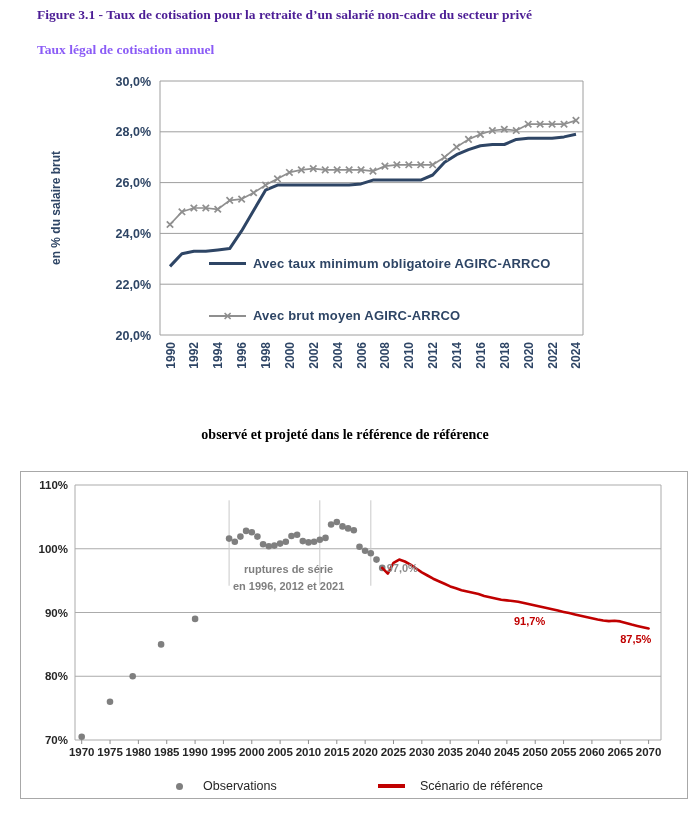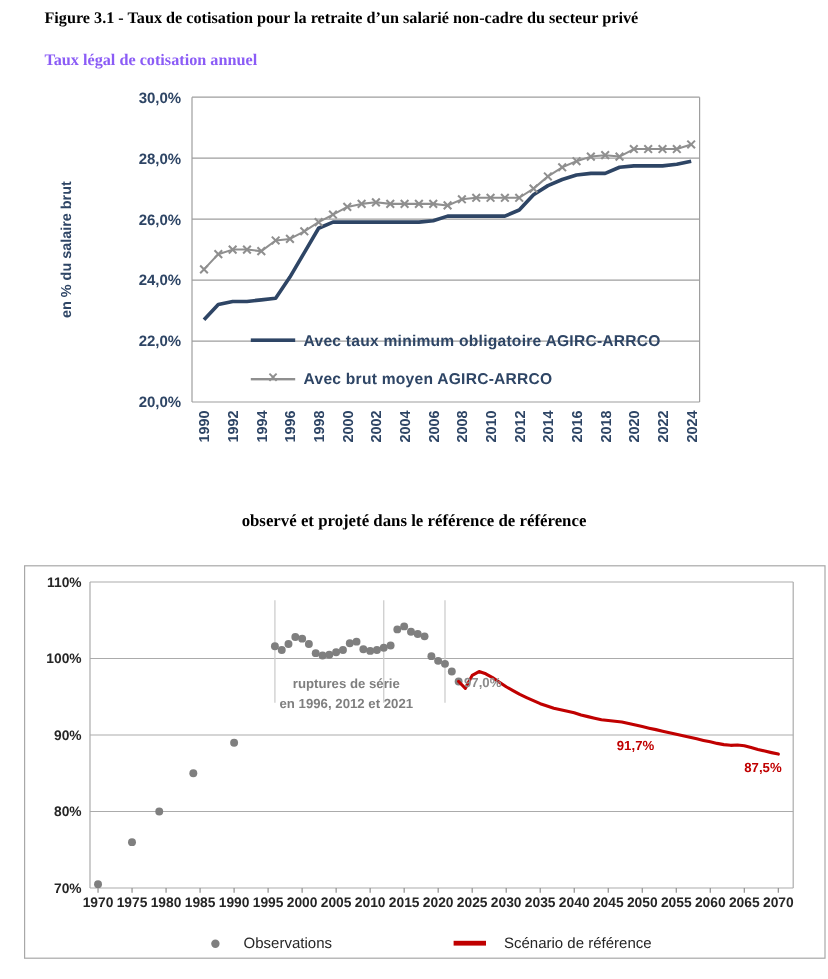--- a/index.html
+++ b/index.html
@@ -1,18 +1,18 @@
 <!DOCTYPE html>
 <html><head>
 <meta charset="utf-8">
 <style>
   html,body{margin:0;padding:0;background:#fff;}
   .page{position:relative;width:690px;height:816px;background:#ffffff;font-family:"Liberation Sans",sans-serif;overflow:hidden;}
   .layer{position:absolute;left:0;top:0;width:690px;height:816px;pointer-events:none;}
-  .t1{position:absolute;left:37px;top:7px;font:bold 13.5px "Liberation Serif",serif;color:#000000;}
+  .t1{position:absolute;left:37px;top:7px;font:bold 13.5px "Liberation Serif",serif;color:#4c1d95;}
   .t2{position:absolute;left:37px;top:42px;font:bold 13.5px "Liberation Serif",serif;color:#8b5cf6;}
   .ylab1{position:absolute;left:-16px;top:200px;width:145px;height:16px;text-align:center;transform:rotate(-90deg);font:bold 12px "Liberation Sans",sans-serif;color:#2e4565;}
   .lg1{position:absolute;display:flex;align-items:center;gap:7px;}
   .ls-navy{width:37px;height:3px;background:#2e4565;}
   .ls-gray{position:relative;width:37px;height:2px;background:#8f8f8f;}
   .xm{position:absolute;left:50%;top:50%;transform:translate(-50%,-50%);color:#8f8f8f;font:bold 11px "Liberation Sans",sans-serif;line-height:1;}
   .lt1{font:bold 13px "Liberation Sans",sans-serif;color:#2e4565;letter-spacing:.2px;white-space:nowrap;}
   .t3{position:absolute;left:0;top:424px;width:690px;text-align:center;font:bold 14px "Liberation Serif",serif;line-height:21px;color:#000;}
   .box2{position:absolute;left:20px;top:471px;width:666px;height:326px;border:1px solid #a8a8a8;background:#fff;}
   .lg2{position:absolute;display:flex;align-items:center;gap:20px;}
@@ -98,21 +98,21 @@
       <path d="M489.18 127.32999999999997L495.58 133.72999999999996M489.18 133.72999999999996L495.58 127.32999999999997" stroke="#8f8f8f" stroke-width="1.7" fill="none"></path>
       <path d="M501.12 126.05999999999996L507.52 132.45999999999995M501.12 132.45999999999995L507.52 126.05999999999996" stroke="#8f8f8f" stroke-width="1.7" fill="none"></path>
       <path d="M513.06 127.32999999999997L519.46 133.72999999999996M513.06 133.72999999999996L519.46 127.32999999999997" stroke="#8f8f8f" stroke-width="1.7" fill="none"></path>
       <path d="M525 120.97999999999998L531.4000000000001 127.37999999999998M525 127.37999999999998L531.4000000000001 120.97999999999998" stroke="#8f8f8f" stroke-width="1.7" fill="none"></path>
       <path d="M536.9399999999999 120.97999999999998L543.34 127.37999999999998M536.9399999999999 127.37999999999998L543.34 120.97999999999998" stroke="#8f8f8f" stroke-width="1.7" fill="none"></path>
       <path d="M548.8799999999999 120.97999999999998L555.28 127.37999999999998M548.8799999999999 127.37999999999998L555.28 120.97999999999998" stroke="#8f8f8f" stroke-width="1.7" fill="none"></path>
       <path d="M560.8199999999999 120.97999999999998L567.22 127.37999999999998M560.8199999999999 127.37999999999998L567.22 120.97999999999998" stroke="#8f8f8f" stroke-width="1.7" fill="none"></path>
       <path d="M572.76 117.17000000000002L579.1600000000001 123.57000000000002M572.76 123.57000000000002L579.1600000000001 117.17000000000002" stroke="#8f8f8f" stroke-width="1.7" fill="none"></path>
     </svg>
 
-  <div class="lg1" style="left:209px;top:276px">
+  <div class="lg1" style="left:209px;top:256px">
     <span class="ls-navy"></span>
     <span class="lt1">Avec taux minimum obligatoire AGIRC-ARRCO</span>
   </div>
   <div class="lg1" style="left:209px;top:308px">
     <span class="ls-gray">
         <span class="xm">✕</span>
       </span>
     <span class="lt1">Avec brut moyen AGIRC-ARRCO</span>
   </div>
 

